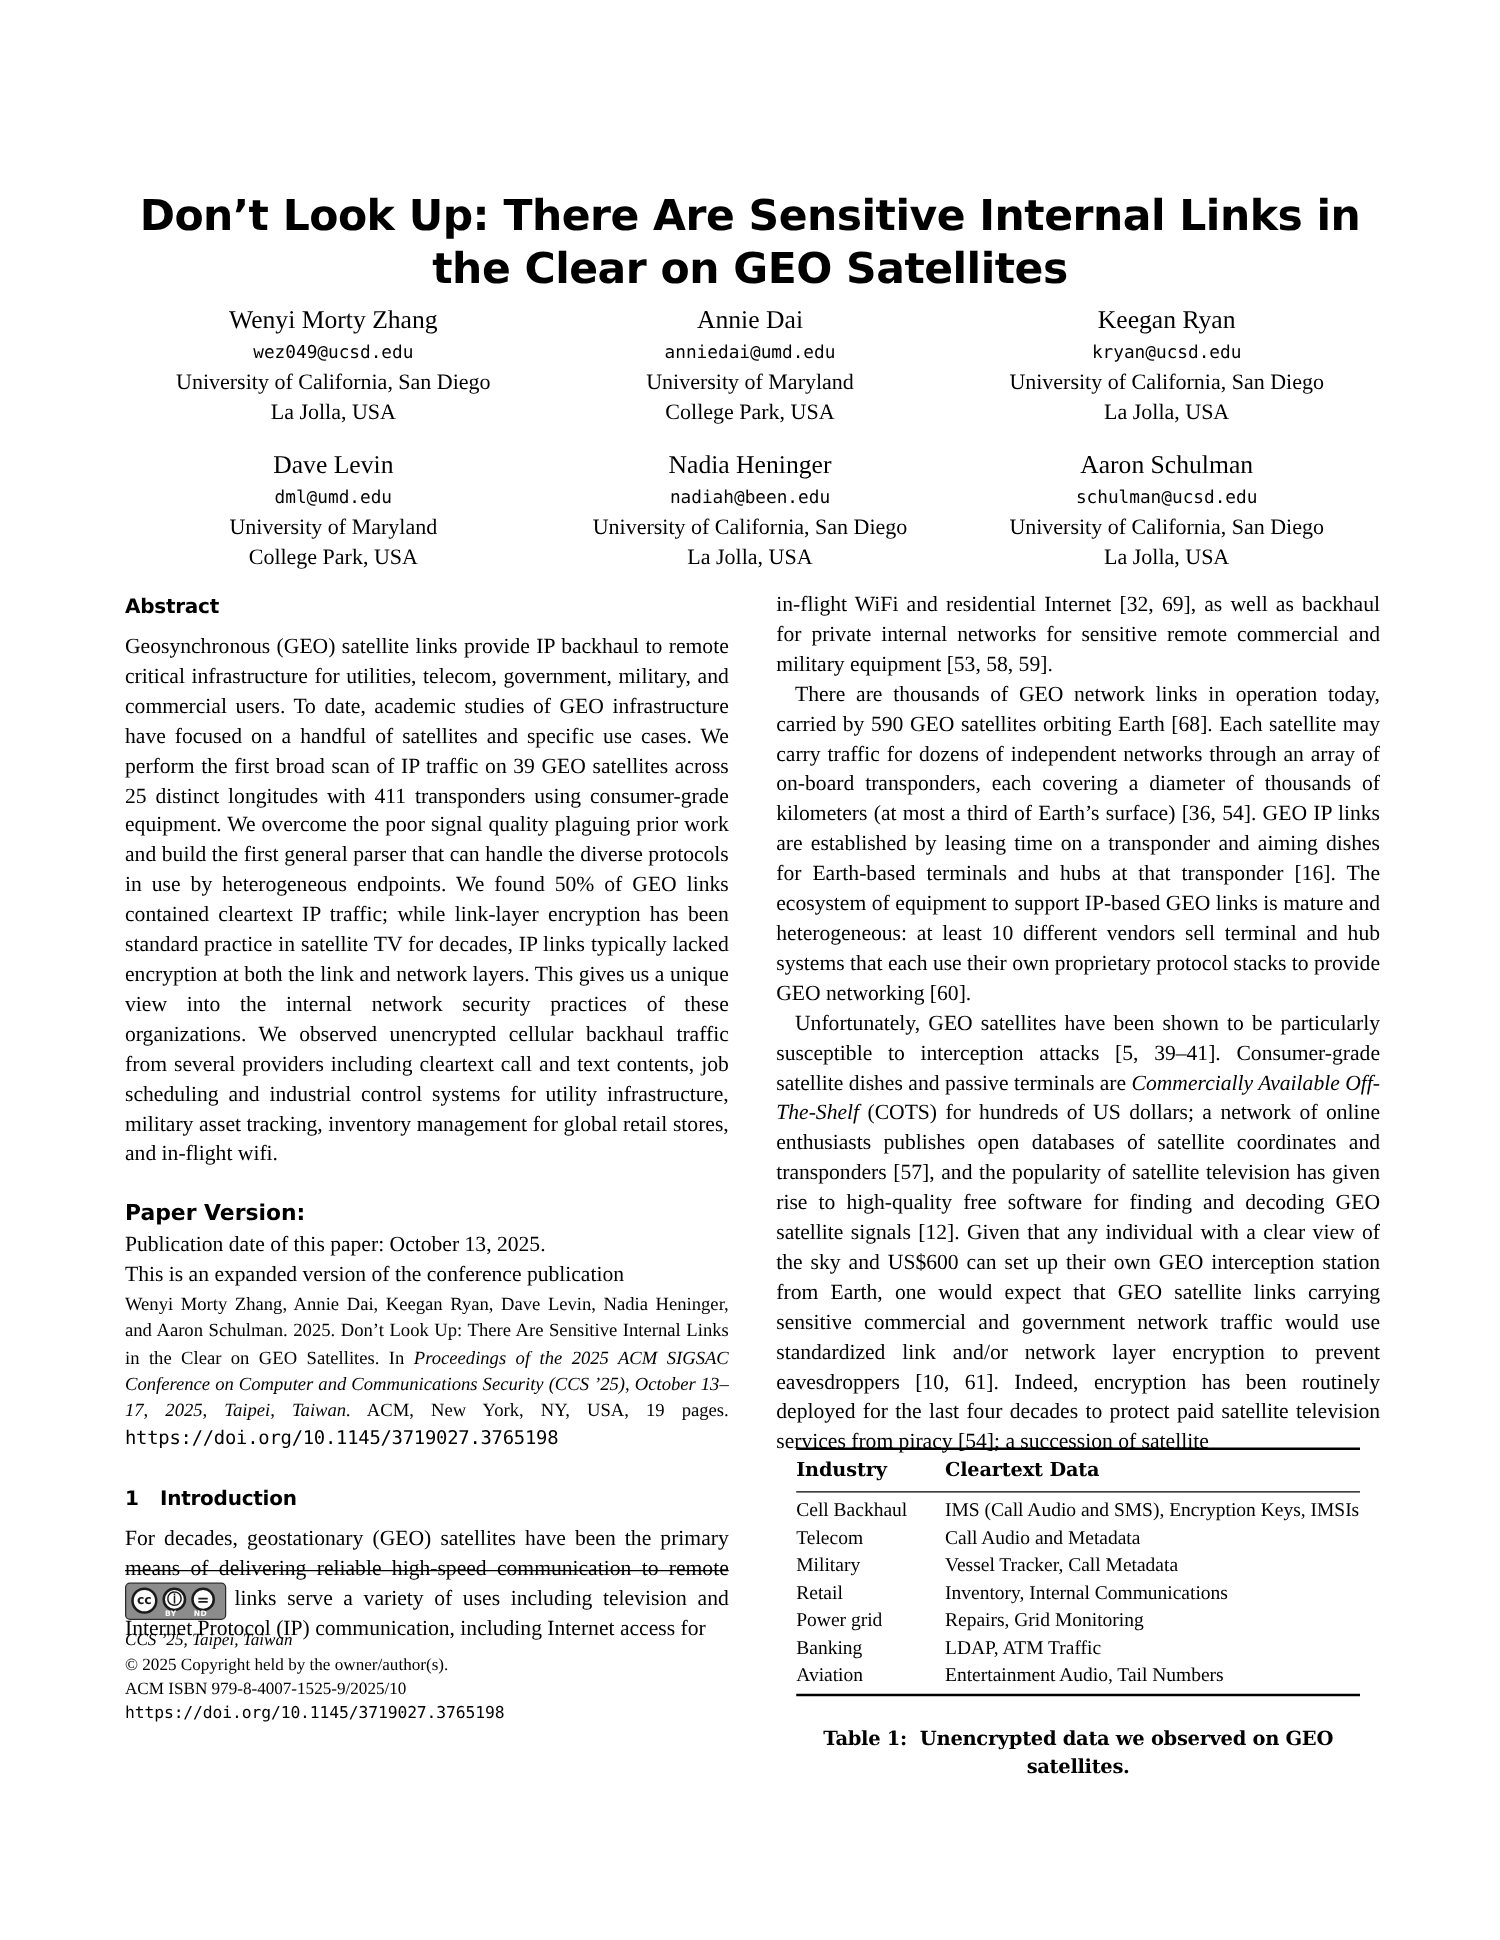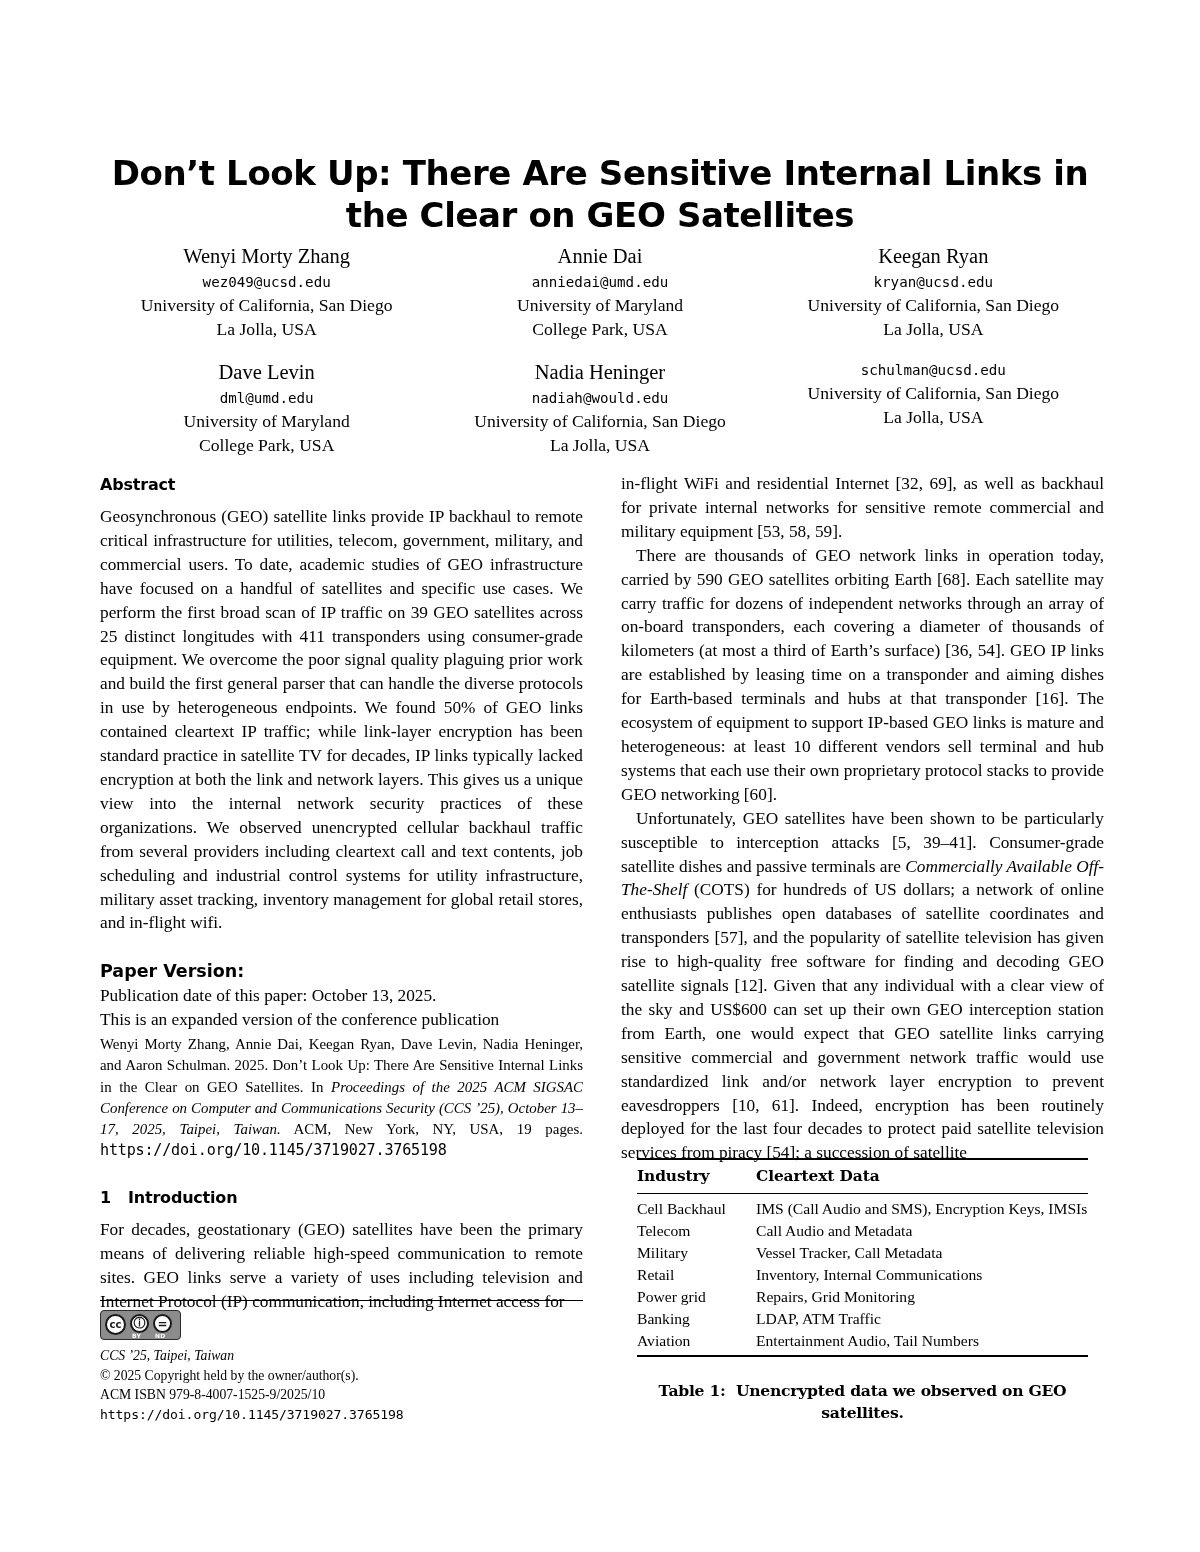--- a/index.html
+++ b/index.html
@@ -125,21 +125,21 @@
   }
   .pv-line {
     font-size: 17.3px;
     line-height: 23.9px;
   }
 
   
   .footer {
     position: absolute;
     left: 100px;
-    top: 1300px;
+    top: 1256px;
     width: 483px;
   }
   .footrule {
     width: 483px;
     height: 1px;
     background: #000;
     margin-bottom: 9px;
   }
   .cc-badge {
     width: 79px;
@@ -264,25 +264,26 @@
       <div class="acity">La Jolla, USA</div>
     </div>
     <div class="author">
       <div class="aname">Dave Levin</div>
       <div class="aemail">dml@umd.edu</div>
       <div class="ainst">University of Maryland</div>
       <div class="acity">College Park, USA</div>
     </div>
     <div class="author">
       <div class="aname">Nadia Heninger</div>
-      <div class="aemail">nadiah@would.edu</div>
+      <div class="aemail">nadiah@been.edu</div>
       <div class="ainst">University of California, San Diego</div>
       <div class="acity">La Jolla, USA</div>
     </div>
     <div class="author">
+      <div class="aname">Aaron Schulman</div>
       <div class="aemail">schulman@ucsd.edu</div>
       <div class="ainst">University of California, San Diego</div>
       <div class="acity">La Jolla, USA</div>
     </div>
   </div>
 
   <div class="col col-left">
 
     <h2 class="sec">Abstract</h2>
     <p class="para noindent">Geosynchronous (GEO) satellite links provide IP backhaul to remote critical infrastructure for utilities, telecom, government, military, and commercial users. To date, academic studies of GEO infrastructure have focused on a handful of satellites and specific use cases. We perform the first broad scan of IP traffic on 39 GEO satellites across 25 distinct longitudes with 411 transponders using consumer-grade equipment. We overcome the poor signal quality plaguing prior work and build the first general parser that can handle the diverse protocols in use by heterogeneous endpoints. We found 50% of GEO links contained cleartext IP traffic; while link-layer encryption has been standard practice in satellite TV for decades, IP links typically lacked encryption at both the link and network layers. This gives us a unique view into the internal network security practices of these organizations. We observed unencrypted cellular backhaul traffic from several providers including cleartext call and text contents, job scheduling and industrial control systems for utility infrastructure, military asset tracking, inventory management for global retail stores, and in-flight wifi.</p>

